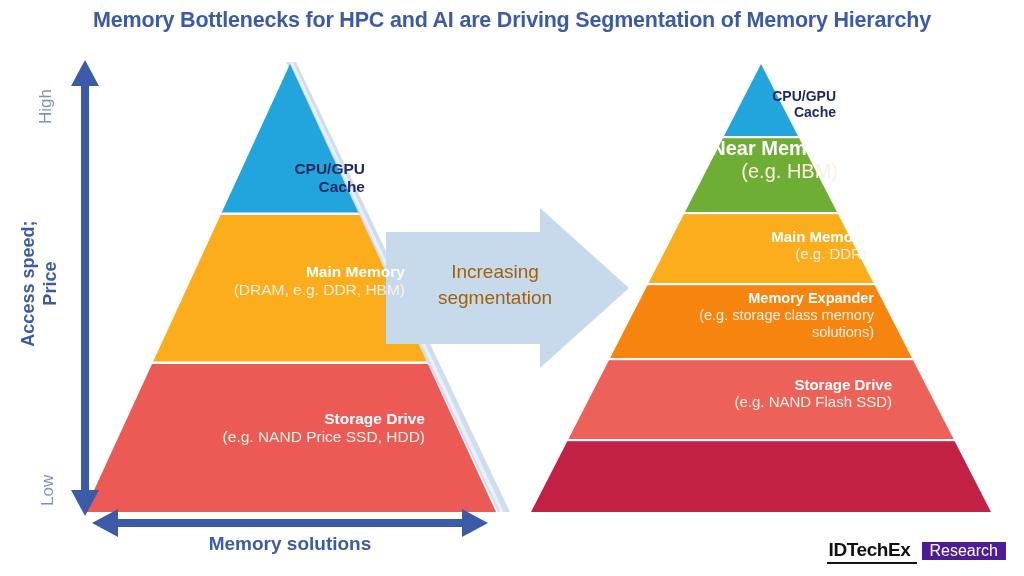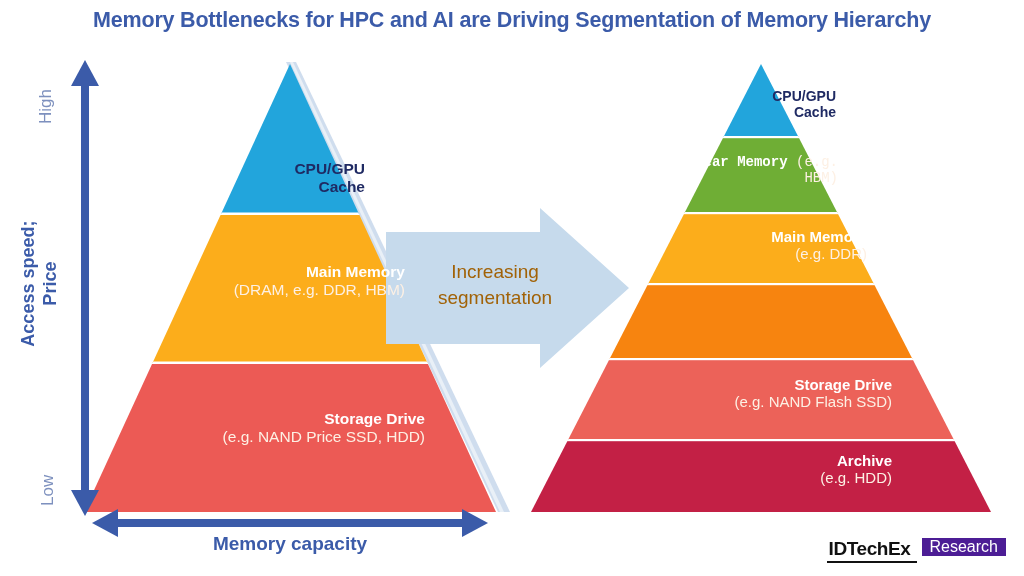--- a/index.html
+++ b/index.html
@@ -75,21 +75,21 @@
     font-weight: normal;
     text-align: center;
     line-height: 1.35;
   }
 
   
   .logo {
     position: absolute;
     right: 18px; bottom: 12px;
     display: flex;
-    align-items: flex-start;
+    align-items: center;
     height: 26px;
     margin-left: 38px;
   }
   .logo-name {
     color: #111111;
     font-weight: bold;
     font-size: 19px;
     letter-spacing: -0.4px;
     border-bottom: 2.5px solid #111111;
     padding: 0 6px 1px 2px;
@@ -171,21 +171,21 @@
   </svg>
 
   <div class="axis-end rot-ccw" style="left:16px; top:84px; width:60px;">High</div>
   <div class="axis-end rot-ccw" style="left:18px; top:466px; width:60px;">Low</div>
 
   <div class="axis-word rot-ccw" style="left:-35px; top:262px; width:150px;">
     <div>Access speed;</div>
     <div>Price</div>
   </div>
 
-  <div class="axis-word" style="left:130px; top:533px; width:320px; font-size:19px;">Memory capacity</div>
+  <div class="axis-word" style="left:130px; top:533px; width:320px; font-size:19px;">Memory solutions</div>
 
   <div class="arrow-text" style="left:405px; top:259px; width:180px;">
     <div>Increasing</div>
     <div>segmentation</div>
   </div>
 
   <div class="lbl navy" style="left:215px; top:160px; width:150px; font-size:15.5px;">
     <div class="main">CPU/GPU</div>
     <div class="main">Cache</div>
   </div>
@@ -198,39 +198,39 @@
   <div class="lbl white" style="left:155px; top:410px; width:270px; font-size:15.5px;">
     <div class="main">Storage Drive</div>
     <div class="sub">(e.g. NAND Price SSD, HDD)</div>
   </div>
 
   <div class="lbl navy" style="left:690px; top:88px; width:146px; font-size:14px;">
     <div class="main">CPU/GPU</div>
     <div class="main">Cache</div>
   </div>
 
-  <div class="lbl white" style="left:690px; top:154px; width:148px; font-size:14px;font-family:Liberation Mono, monospace;">
+  <div class="lbl white" style="left:690px; top:137px; width:148px; font-size:20px;">
     <span class="main">Near Memory</span>
     <span class="sub">(e.g. HBM)</span>
   </div>
 
   <div class="lbl white" style="left:655px; top:228px; width:212px; font-size:15px;">
     <div class="main">Main Memory</div>
     <div class="sub">(e.g. DDR)</div>
   </div>
 
+  <div class="lbl white" style="left:648px; top:290px; width:226px; font-size:14.5px;">
+    <div class="main">Memory Expander</div>
+    <div class="sub">(e.g. storage class memory solutions)</div>
+  </div>
 
   <div class="lbl white" style="left:630px; top:376px; width:262px; font-size:15px;">
     <div class="main">Storage Drive</div>
     <div class="sub">(e.g. NAND Flash SSD)</div>
   </div>
 
-  <div class="lbl white" style="left:630px; top:452px; width:262px; font-size:15px;">
-    <div class="main">Archive</div>
-    <div class="sub">(e.g. HDD)</div>
-  </div>
 
   <div class="logo">
     <span class="logo-name">IDTechEx</span>
     <span class="logo-research">Research</span>
   </div>
 
 </div>
 
 </body></html>

